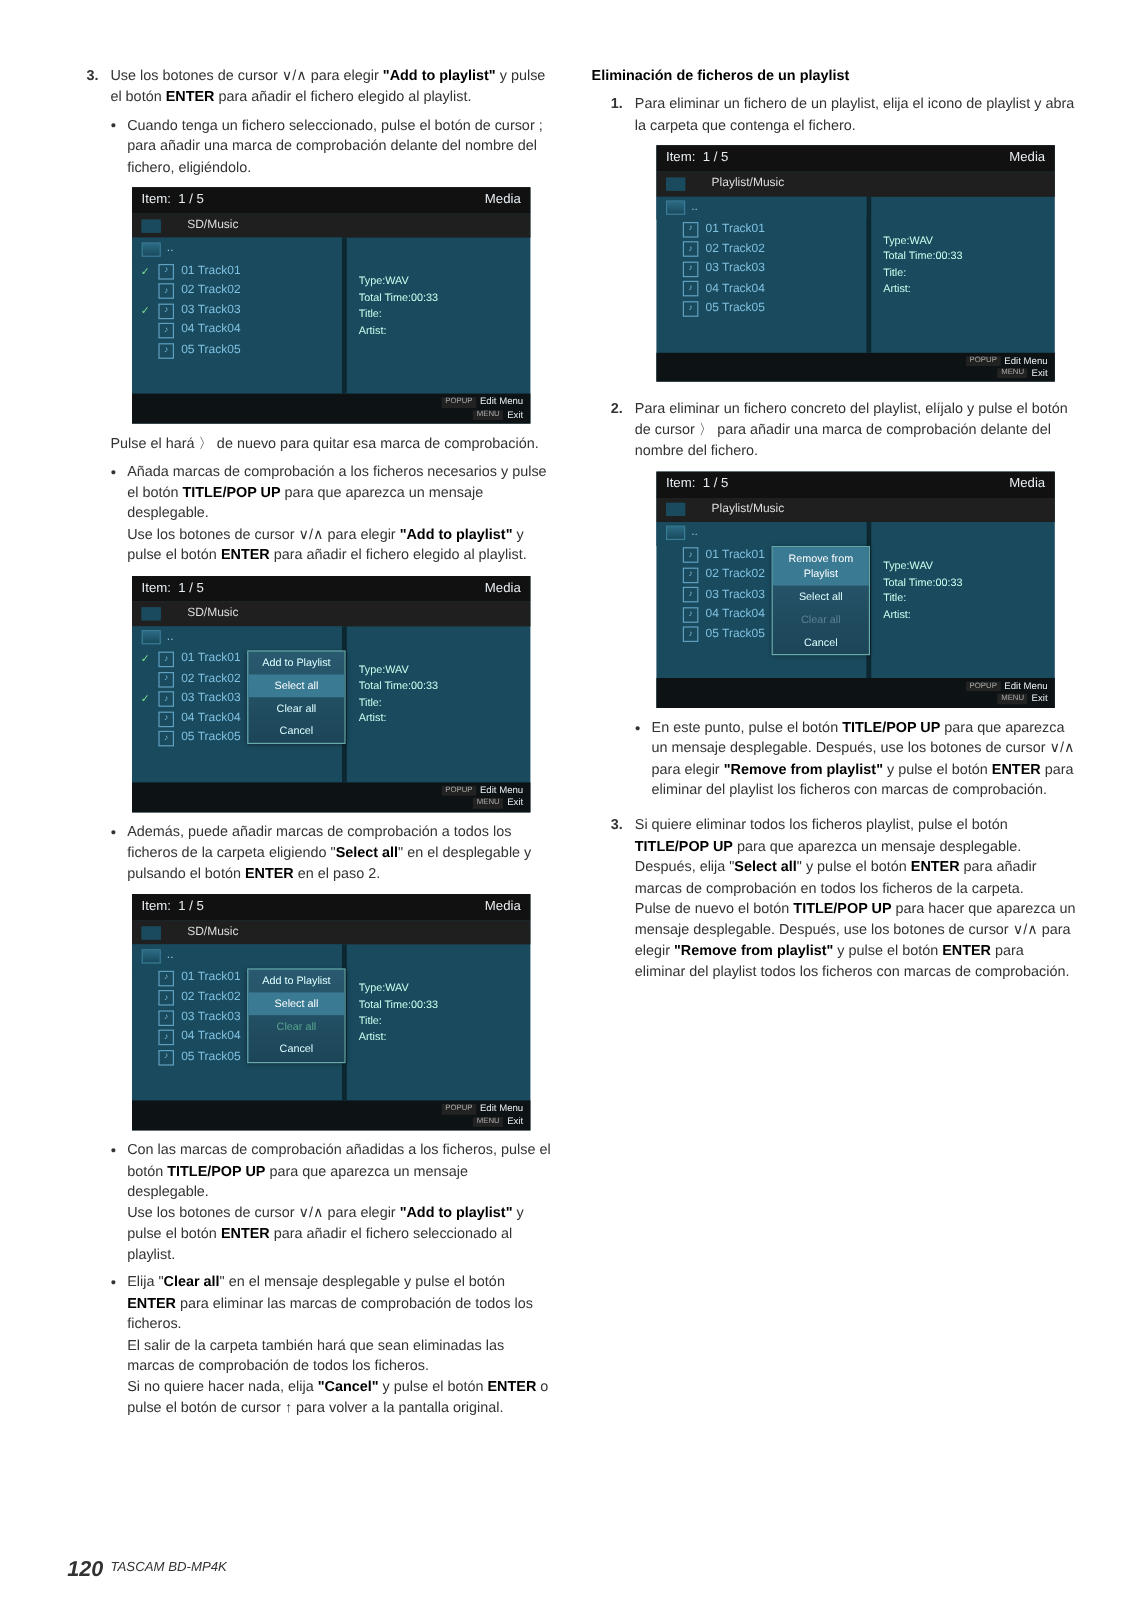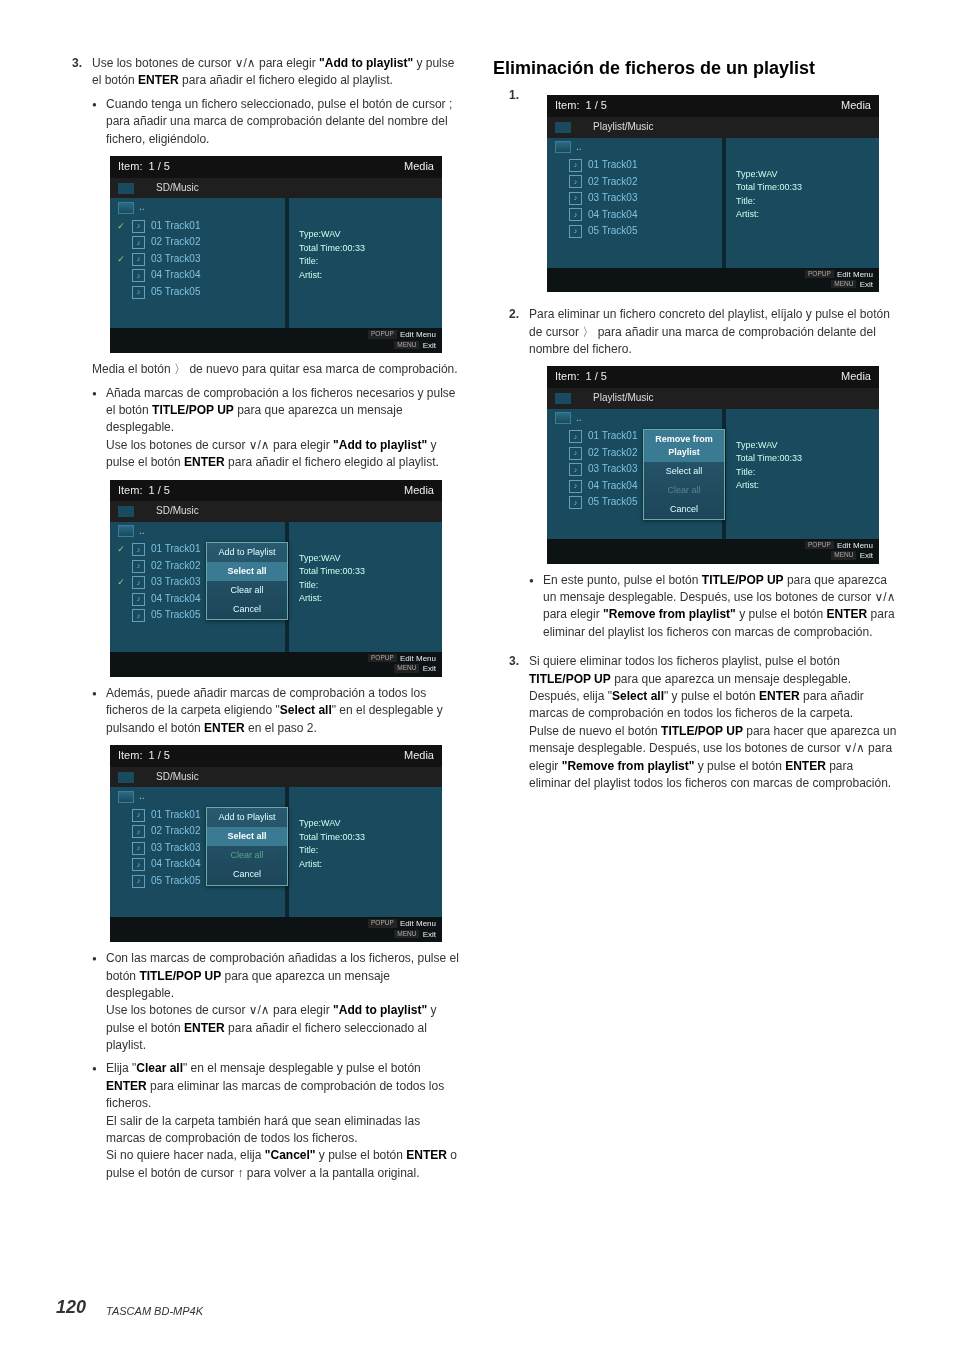--- a/index.html
+++ b/index.html
@@ -16,21 +16,21 @@
   }
   .cols {
     display: flex;
     gap: 32px;
   }
   .col {
     flex: 1;
     min-width: 0;
   }
   h2.section {
-    font-size: 18px;
+    font-size: 12px;
     font-weight: bold;
     margin: 0 0 6px 0;
     color: #000;
   }
   ol.numlist {
     list-style: none;
     padding: 0;
     margin: 0;
   }
   ol.numlist > li {
@@ -174,32 +174,32 @@
     background: linear-gradient(#2a5a70, #1c4558);
     border: 1px solid #6aa;
     box-shadow: 0 1px 4px rgba(0,0,0,0.5);
     font-size: 9px;
   }
   .popup .row {
     padding: 3px 6px;
     text-align: center;
     color: #dff;
   }
-  .popup .row.hl { background: #3a7a93; color: #fff; font-weight: bold; }
+  .popup .row.hl { background: #3a7a93; color: #fff; }
   .popup .row.faded { color: #7da; opacity: 0.6; }
   .popup .row.dim { color: #8ab; opacity: 0.55; }
   .footer {
     position: absolute;
     left: 56px;
     bottom: 30px;
     font-style: italic;
     font-size: 11px;
     display: flex;
-    align-items: flex-end;
-    gap: 20px;
+    align-items: center;
+    gap: 6px;
   }
   .footer .pg {
     font-weight: bold;
     font-size: 18px;
     font-style: italic;
   }
   .chev {
     font-family: Arial;
   }
 </style>
@@ -263,21 +263,21 @@
                 </div>
                 <div class="ss-right">Type:WAV<br>Total Time:00:33<br>Title:<br>Artist:</div>
               </div>
               <div class="ss-footer">
                 <div><span class="tag">POPUP</span> Edit Menu</div>
                 <div><span class="tag">MENU</span> Exit</div>
               </div>
             </div>
 
           <div style="padding-left:0;">
-            <span>Media el botón </span><span class="chev">〉</span><span> de nuevo para quitar esa marca de comprobación.</span>
+            <span>Pulse el hará </span><span class="chev">〉</span><span> de nuevo para quitar esa marca de comprobación.</span>
           </div>
 
           <ul class="bul">
             <li>
               <span>Añada marcas de comprobación a los ficheros necesarios y pulse el botón </span><b class="kw">TITLE/POP UP</b><span> para que aparezca un mensaje desplegable.</span><br>
               <span>Use los botones de cursor </span><span class="chev">∨/∧</span><span> para elegir </span><b class="kw">"Add to playlist"</b><span> y pulse el botón </span><b class="kw">ENTER</b><span> para añadir el fichero elegido al playlist.</span>
             </li>
           </ul>
 
           
@@ -413,20 +413,21 @@
       </li>
     </ol>
   </div>
 
   <div class="col">
     <h2 class="section">Eliminación de ficheros de un playlist</h2>
     <ol class="numlist">
       <li>
         <span class="num">1.</span>
         <div class="body">
+          <span>Para eliminar un fichero de un playlist, elija el icono de playlist y abra la carpeta que contenga el fichero.</span>
           <div class="screenshot">
               <div class="ss-bar1">
                 <span>Item:&nbsp;&nbsp;1 / 5</span>
                 <span>Media</span>
               </div>
               <div class="ss-bar2">
                 <span class="sd-icon"></span>
                 <span>Playlist/Music</span>
               </div>
               <div class="ss-body">

